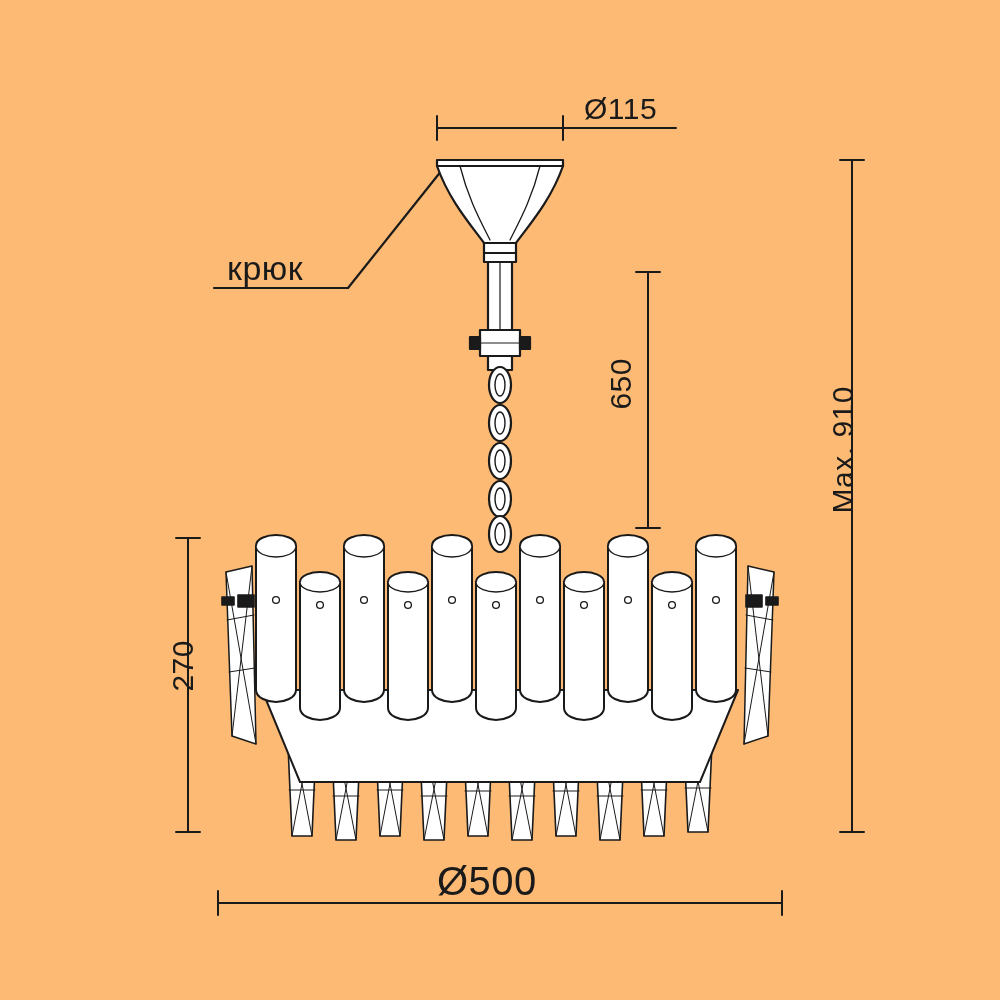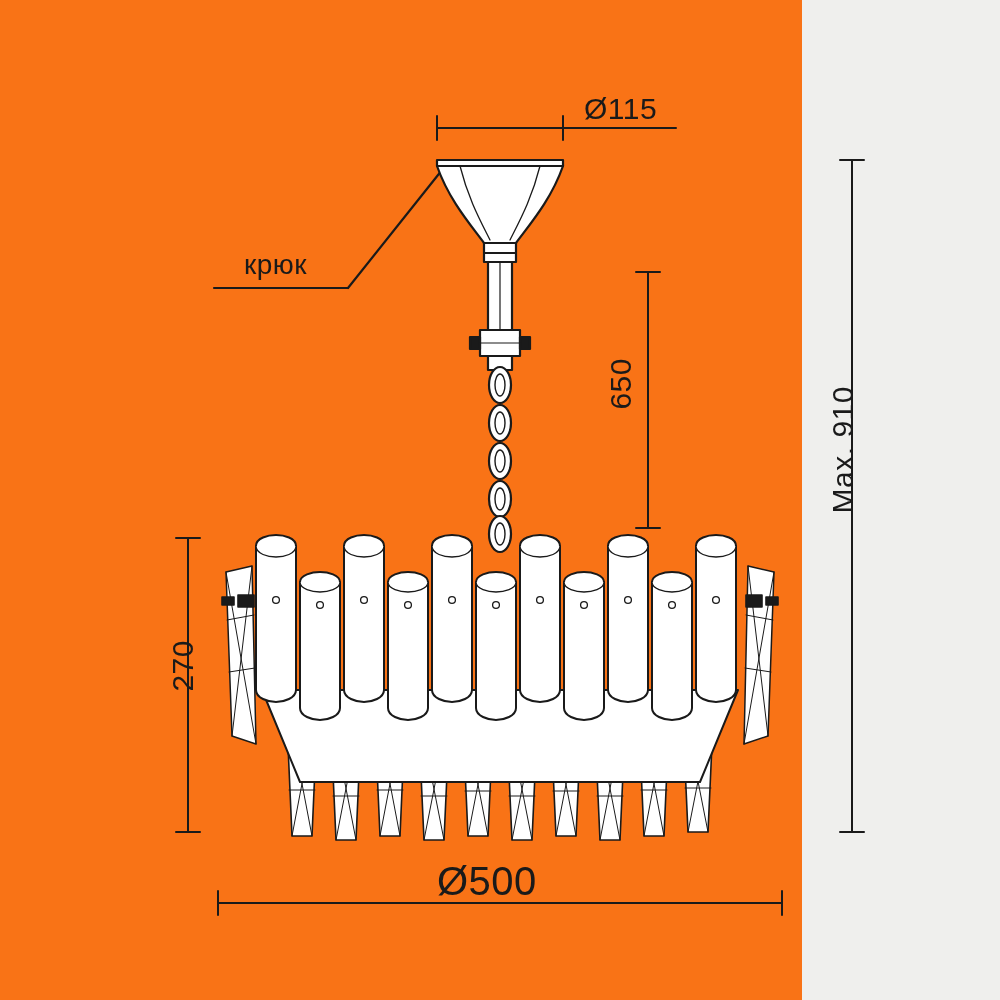--- a/index.html
+++ b/index.html
@@ -8,46 +8,46 @@
     background: #efefed;
   }
   body {
     width: 1000px;
     height: 1000px;
     overflow: hidden;
     font-family: "Liberation Sans", sans-serif;
   }
   #stage {
     position: relative;
-    width: 802px;
+    width: 1000px;
     height: 1000px;
-    background: #f97316;
+    background: #fdba74;
   }
   #stage svg {
     position: absolute;
     left: 0;
     top: 0;
   }
   .dimtext {
     position: absolute;
     font-family: "Liberation Sans", sans-serif;
     color: #1a1a1a;
     white-space: nowrap;
     font-weight: 400;
   }
   .t-d115 {
     left: 584px;
     top: 92px;
     font-size: 30px;
     letter-spacing: 0.5px;
   }
   .t-hook {
-    left: 244px;
+    left: 227px;
     top: 249px;
-    font-size: 28px;
+    font-size: 34px;
     letter-spacing: 0.5px;
   }
   .t-650 {
     left: 604px;
     top: 358px;
     font-size: 30px;
     letter-spacing: 0.5px;
     transform-origin: left top;
     transform: rotate(-90deg) translate(-100%, 0);
   }

